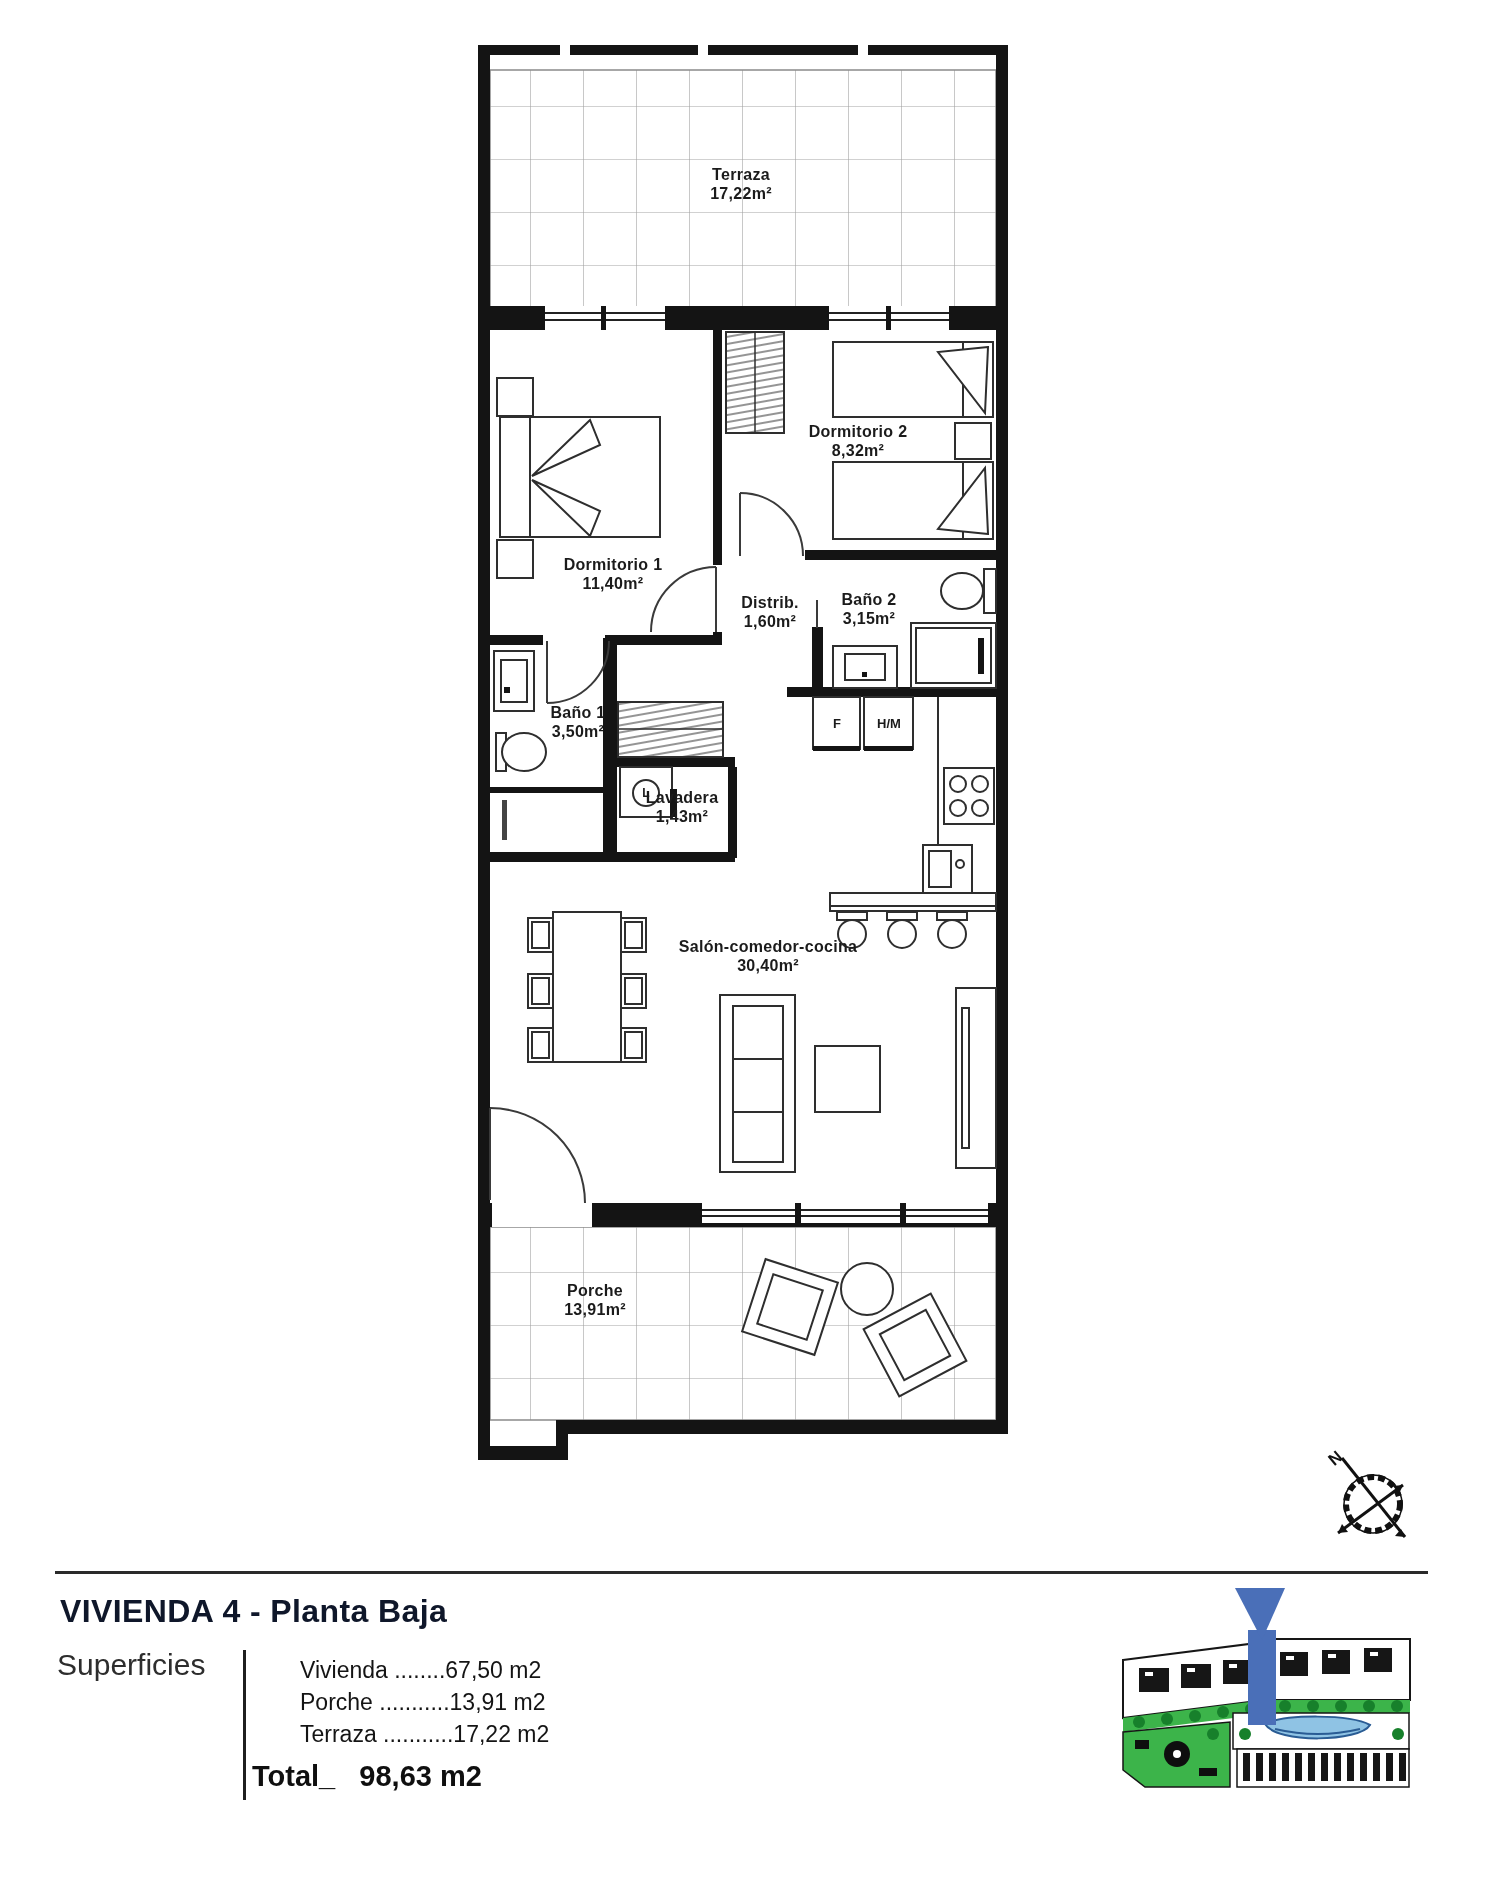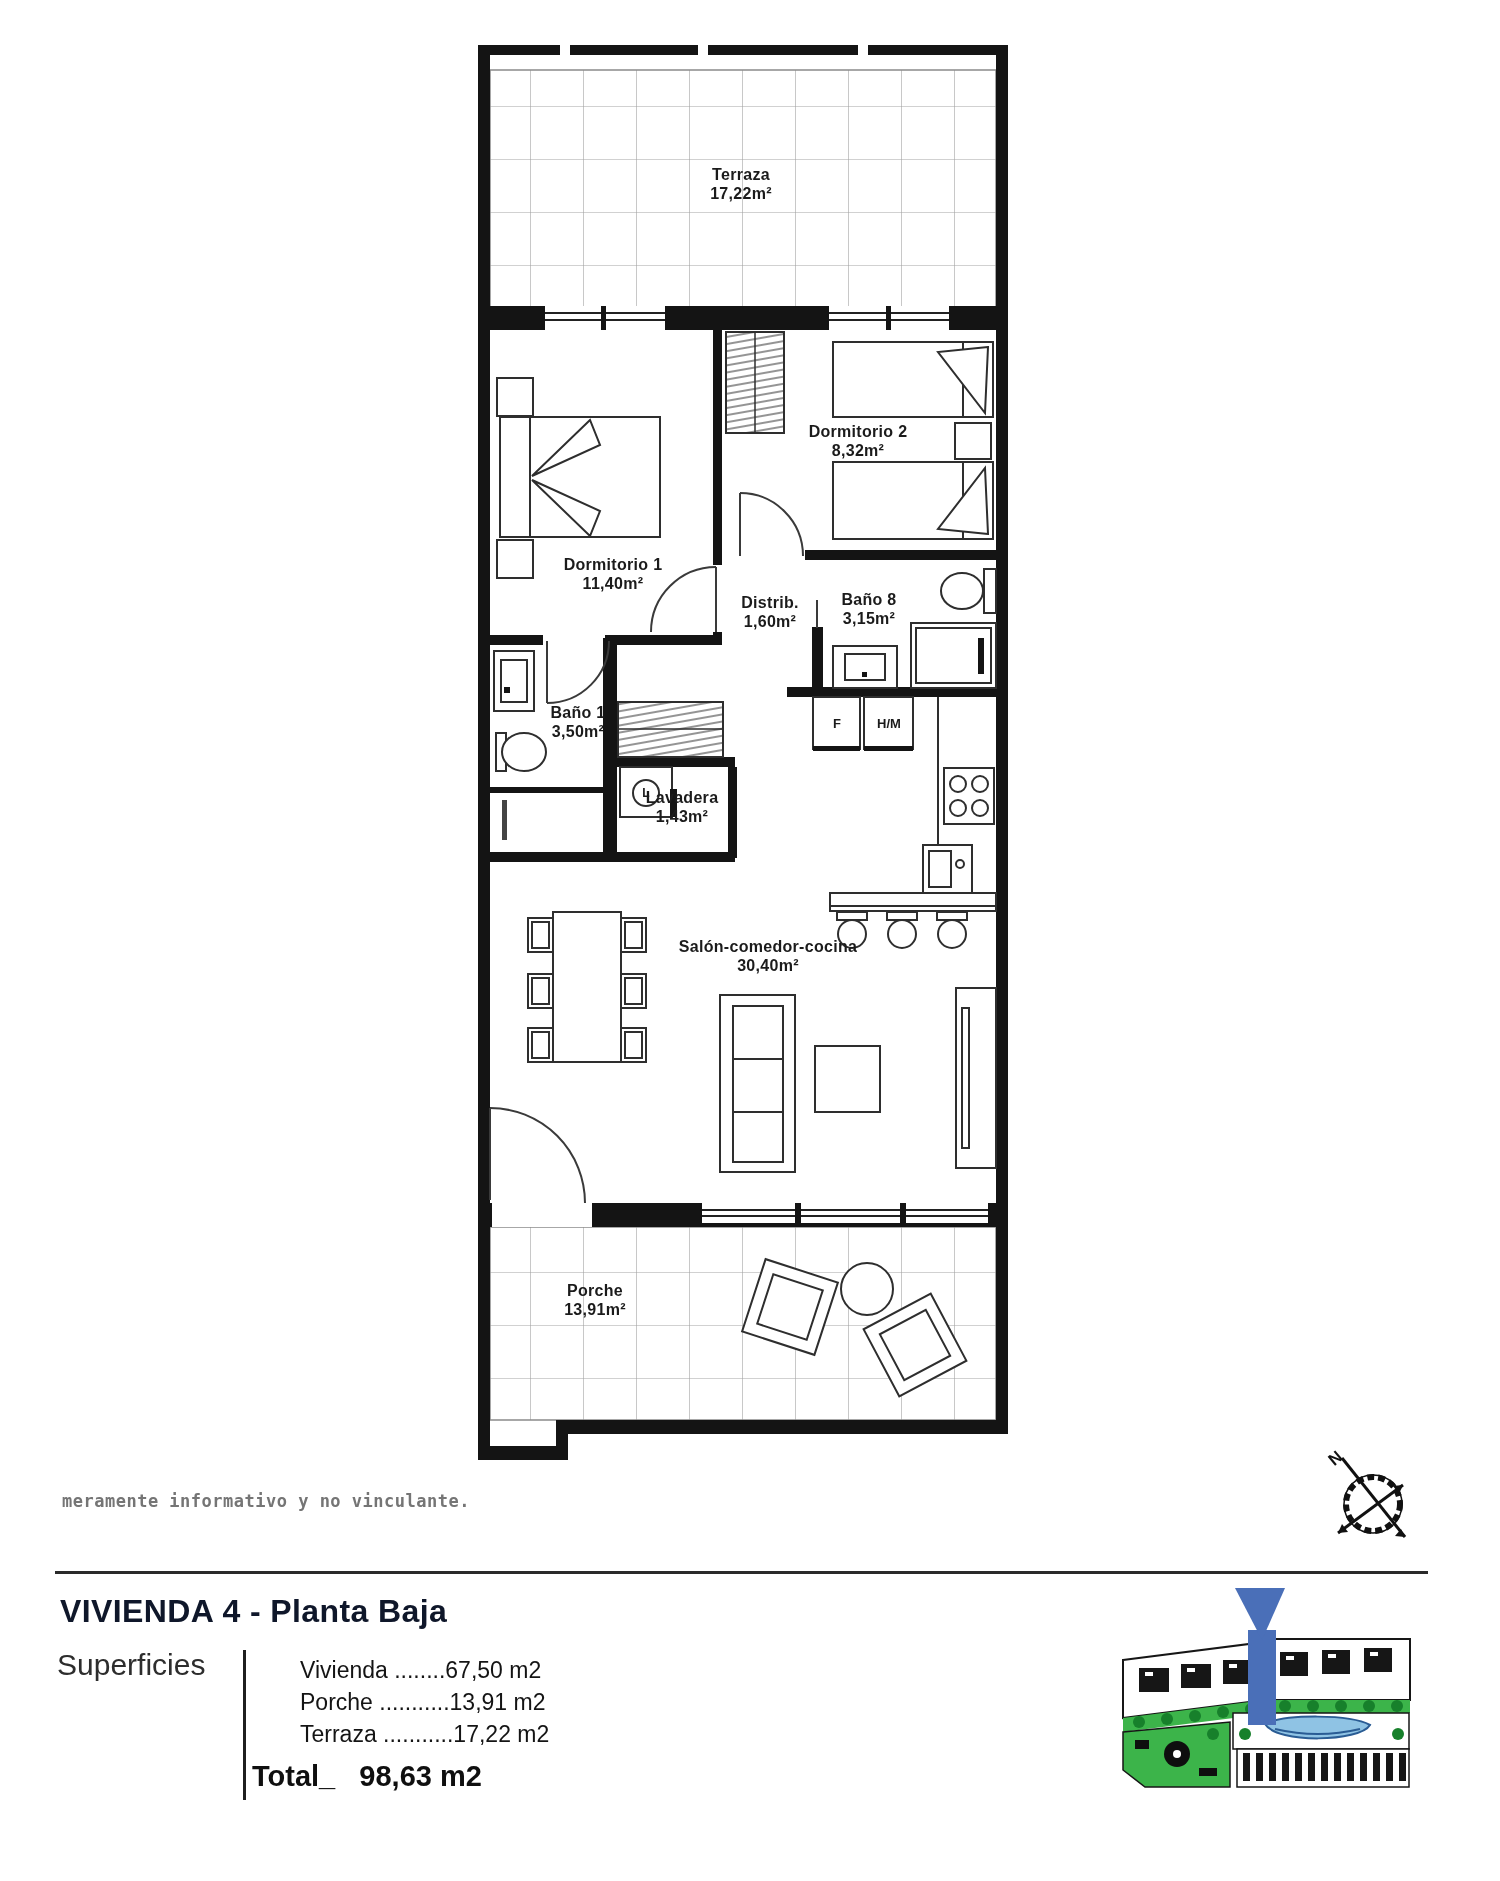--- a/index.html
+++ b/index.html
@@ -253,21 +253,21 @@
   </div>
   <div class="room-label" style="left:858px;top:441px">
     <span>Dormitorio 2</span>
     <span>8,32m²</span>
   </div>
   <div class="room-label" style="left:770px;top:612px">
     <span>Distrib.</span>
     <span>1,60m²</span>
   </div>
   <div class="room-label" style="left:869px;top:609px">
-    <span>Baño 8</span>
+    <span>Baño 2</span>
     <span>3,15m²</span>
   </div>
   <div class="room-label" style="left:578px;top:722px">
     <span>Baño 1</span>
     <span>3,50m²</span>
   </div>
   <div class="room-label" style="left:682px;top:807px">
     <span>Lavadera</span>
     <span>1,43m²</span>
   </div>
@@ -278,21 +278,20 @@
   <div class="room-label" style="left:595px;top:1300px">
     <span>Porche</span>
     <span>13,91m²</span>
   </div>
 
   <div class="appliance-label" style="left:837px;top:723px">F</div>
   <div class="appliance-label" style="left:889px;top:723px">H/M</div>
   <div class="appliance-label" style="left:646px;top:793px;font-size:12px">L</div>
 
   <div class="disclaimer">
-    <div>meramente informativo y no vinculante.</div>
   </div>
 
   <div class="compass-wrap">
     <svg width="120" height="120" viewBox="0 0 120 120">
       <circle cx="58" cy="64" r="27" fill="none" stroke="#111" stroke-width="6" stroke-dasharray="7 4"></circle>
       <circle cx="58" cy="64" r="29" fill="none" stroke="#111" stroke-width="1.5"></circle>
       <line x1="27" y1="18" x2="90" y2="97" stroke="#111" stroke-width="3"></line>
       <line x1="23" y1="93" x2="88" y2="45" stroke="#111" stroke-width="3"></line>
       <polygon points="88,45 78,46 84,54" fill="#111"></polygon>
       <polygon points="23,93 33,92 27,84" fill="#111"></polygon>

